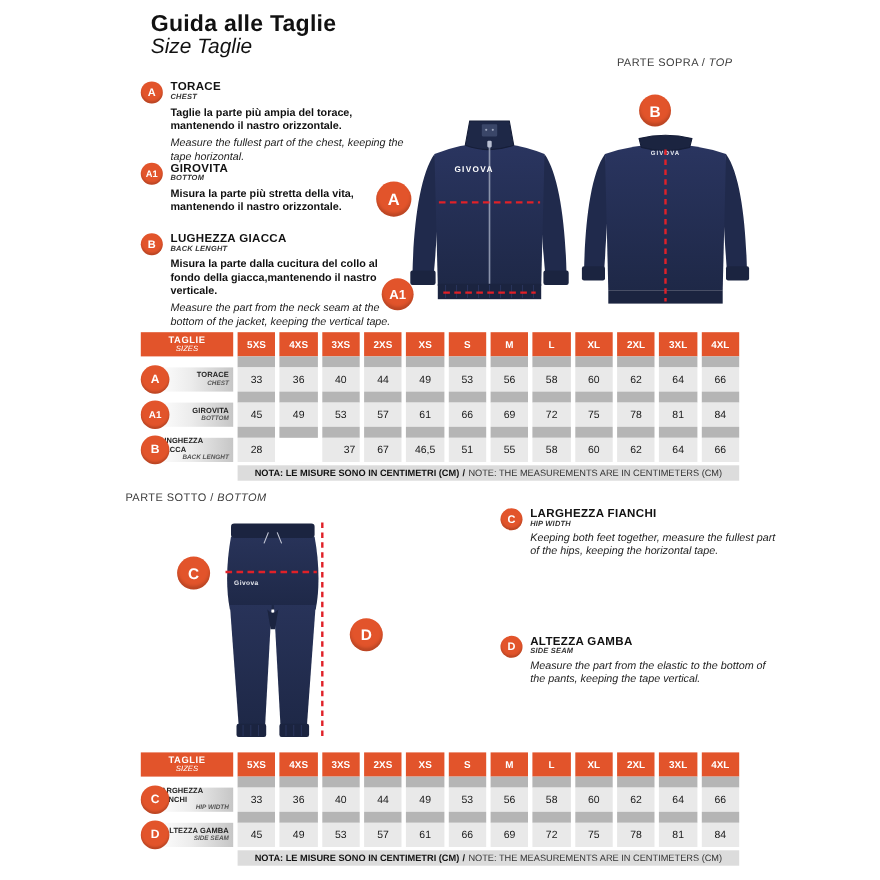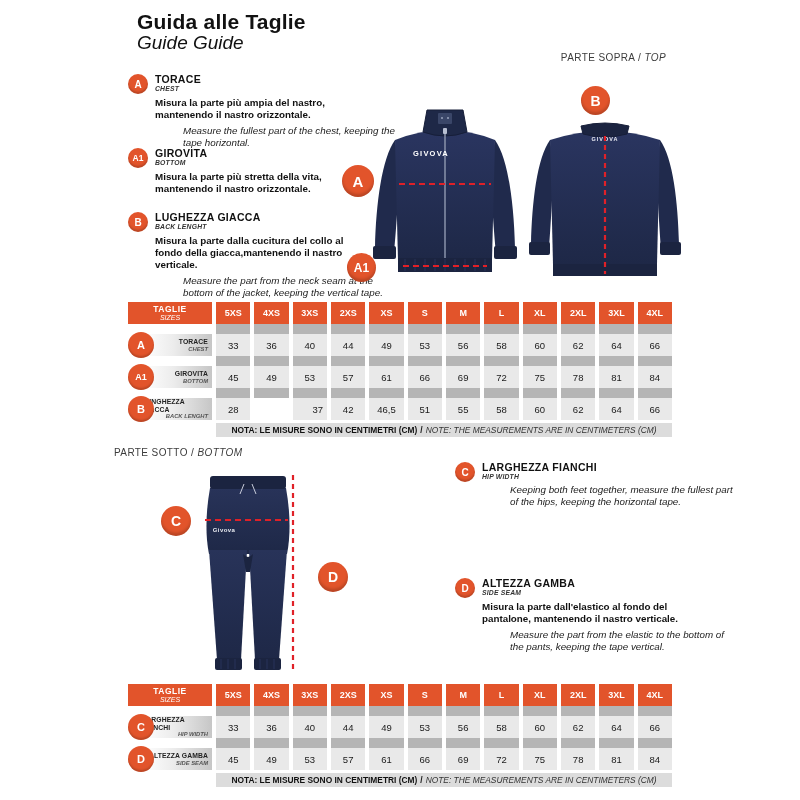--- a/index.html
+++ b/index.html
@@ -20,21 +20,21 @@
   .measure-block .circ {
     position:absolute; left:0; top:1px; width:20px; height:20px; border-radius:50%;
     background:#E2542B; color:#fff; font-weight:bold; font-size:10px;
     display:flex; align-items:center; justify-content:center;
     box-shadow: inset 0 -2px 2px rgba(0,0,0,.18);
   }
   .measure-block .txt { margin-left:27px; }
   .measure-block .name { font-size:10.5px; font-weight:bold; letter-spacing:.3px; }
   .measure-block .sub  { font-size:6.8px; font-weight:bold; font-style:italic; color:#333; margin-top:0px; letter-spacing:.2px; }
   .measure-block .desc-it { font-size:9.8px; font-weight:bold; line-height:1.22; margin-top:5px; width:215px; }
-  .measure-block .desc-en { font-size:9.8px; font-style:italic; line-height:1.22; margin-top:4px; color:#1c1c1c; width:218px;margin-left:28px; }
+  .measure-block .desc-en { font-size:9.8px; font-style:italic; line-height:1.22; margin-top:4px; color:#1c1c1c; width:218px; }
 
   #block-a  { left:128px; top:73px; }
   #block-a1 { left:128px; top:147px; }
   #block-b  { left:128px; top:211px; }
   #block-c  { left:455px; top:461px; }
   #block-d  { left:455px; top:577px; }
   #block-c .desc-it, #block-d .desc-it { width:228px; }
   #block-c .desc-en, #block-d .desc-en { width:230px; }
 
   
@@ -77,44 +77,44 @@
   .td-label .bar {
     position:absolute; left:14px; right:0; top:0; bottom:0;
     background:linear-gradient(90deg,#ffffff 0%,#ececec 45%,#c6c6c6 100%);
     display:flex; flex-direction:column; align-items:flex-end; justify-content:center;
     padding-right:4px; line-height:1.1;
   }
   .td-label .bar .n { font-size:6.8px; font-weight:bold; letter-spacing:.1px; color:#222; }
   .td-label .bar .s { font-size:5.8px; font-style:italic; font-weight:bold; color:#555; }
   .note-cell { background:#DCDCDC; display:flex; align-items:center; justify-content:center; font-size:8.4px; color:#111; white-space:nowrap; }
   .note-cell .nb { font-weight:bold; }
-  .note-cell .ni { font-style:italic; color:#333; }
+  .note-cell .ni { color:#333; }
   .note-cell .nsep { padding:0 3px; font-weight:bold; }
 </style>
 </head>
 <body>
 
 <div class="page-title">Guida alle Taglie</div>
-<div class="page-subtitle">Guide Guide</div>
+<div class="page-subtitle">Size Taglie</div>
 
 <div class="part-label" id="part-top">
   <span>PARTE SOPRA /</span>
   <em>TOP</em>
 </div>
 <div class="part-label" id="part-bottom">
   <span>PARTE SOTTO /</span>
   <em>BOTTOM</em>
 </div>
 
 <div class="measure-block" id="block-a">
   <div class="circ">A</div>
   <div class="txt">
     <div class="name">TORACE</div>
     <div class="sub">CHEST</div>
-    <div class="desc-it">Misura la parte più ampia del nastro, mantenendo il nastro orizzontale.</div>
+    <div class="desc-it">Taglie la parte più ampia del torace, mantenendo il nastro orizzontale.</div>
     <div class="desc-en">Measure the fullest part of the chest, keeping the tape horizontal.</div>
   </div>
 </div>
 <div class="measure-block" id="block-a1">
   <div class="circ" style="font-size:8.5px;">A1</div>
   <div class="txt">
     <div class="name">GIROVITA</div>
     <div class="sub">BOTTOM</div>
     <div class="desc-it">Misura la parte più stretta della vita, mantenendo il nastro orizzontale.</div>
   </div>
@@ -134,21 +134,20 @@
     <div class="name">LARGHEZZA FIANCHI</div>
     <div class="sub">HIP WIDTH</div>
     <div class="desc-en">Keeping both feet together, measure the fullest part of the hips, keeping the horizontal tape.</div>
   </div>
 </div>
 <div class="measure-block" id="block-d">
   <div class="circ">D</div>
   <div class="txt">
     <div class="name">ALTEZZA GAMBA</div>
     <div class="sub">SIDE SEAM</div>
-    <div class="desc-it">Misura la parte dall'elastico al fondo del pantalone, mantenendo il nastro verticale.</div>
     <div class="desc-en">Measure the part from the elastic to the bottom of the pants, keeping the tape vertical.</div>
   </div>
 </div>
 
 <div class="figure" id="jackets-figure">
   <svg width="350" height="225" viewBox="0 0 350 225" xmlns="http://www.w3.org/2000/svg">
     <defs>
       <linearGradient id="navyG" x1="0" y1="0" x2="0" y2="1">
         <stop offset="0" stop-color="#2A3560"></stop>
           <stop offset="1" stop-color="#1E2847"></stop>
@@ -331,21 +330,21 @@
     <div class="td-label" style="grid-area: 7 / 1;">
       <div class="circ">B</div>
       <div class="bar">
         <div class="n">LUNGHEZZA GIACCA</div>
         <div class="s">BACK LENGHT</div>
       </div>
     </div>
     <div class="td-value" style="grid-area: 7 / 2;">28</div>
     <div class="td-value" style="grid-area: 7 / 3; margin-top: 35px;">32</div>
     <div class="td-value" style="grid-area: 7 / 4; padding-left: 16px;">37</div>
-    <div class="td-value" style="grid-area: 7 / 5;">42</div>
+    <div class="td-value" style="grid-area: 7 / 5;">67</div>
     <div class="td-value" style="grid-area: 7 / 6;">46,5</div>
     <div class="td-value" style="grid-area: 7 / 7;">51</div>
     <div class="td-value" style="grid-area: 7 / 8;">55</div>
     <div class="td-value" style="grid-area: 7 / 9;">58</div>
     <div class="td-value" style="grid-area: 7 / 10;">60</div>
     <div class="td-value" style="grid-area: 7 / 11;">62</div>
     <div class="td-value" style="grid-area: 7 / 12;">64</div>
     <div class="td-value" style="grid-area: 7 / 13;">66</div>
     <div class="note-cell" style="grid-area: 9 / 2 / auto / -1;">
       <span class="nb">NOTA: LE MISURE SONO IN CENTIMETRI (CM)</span>

